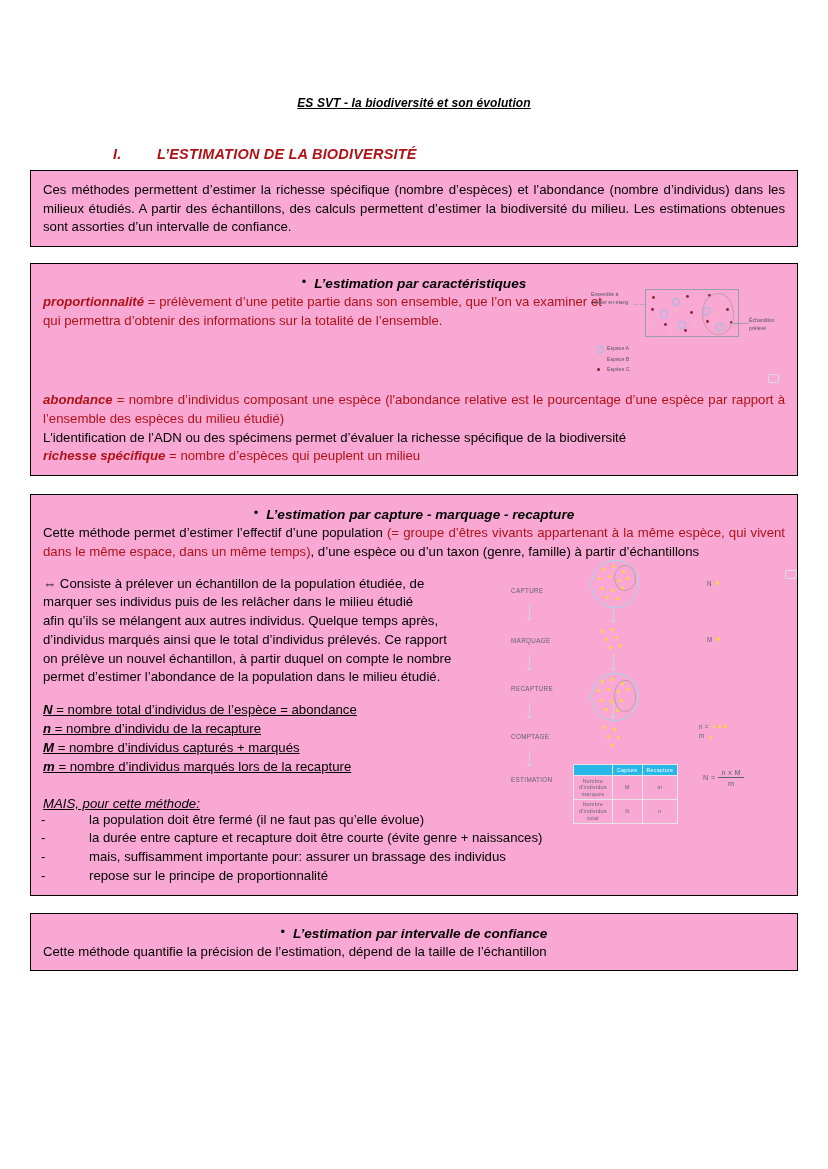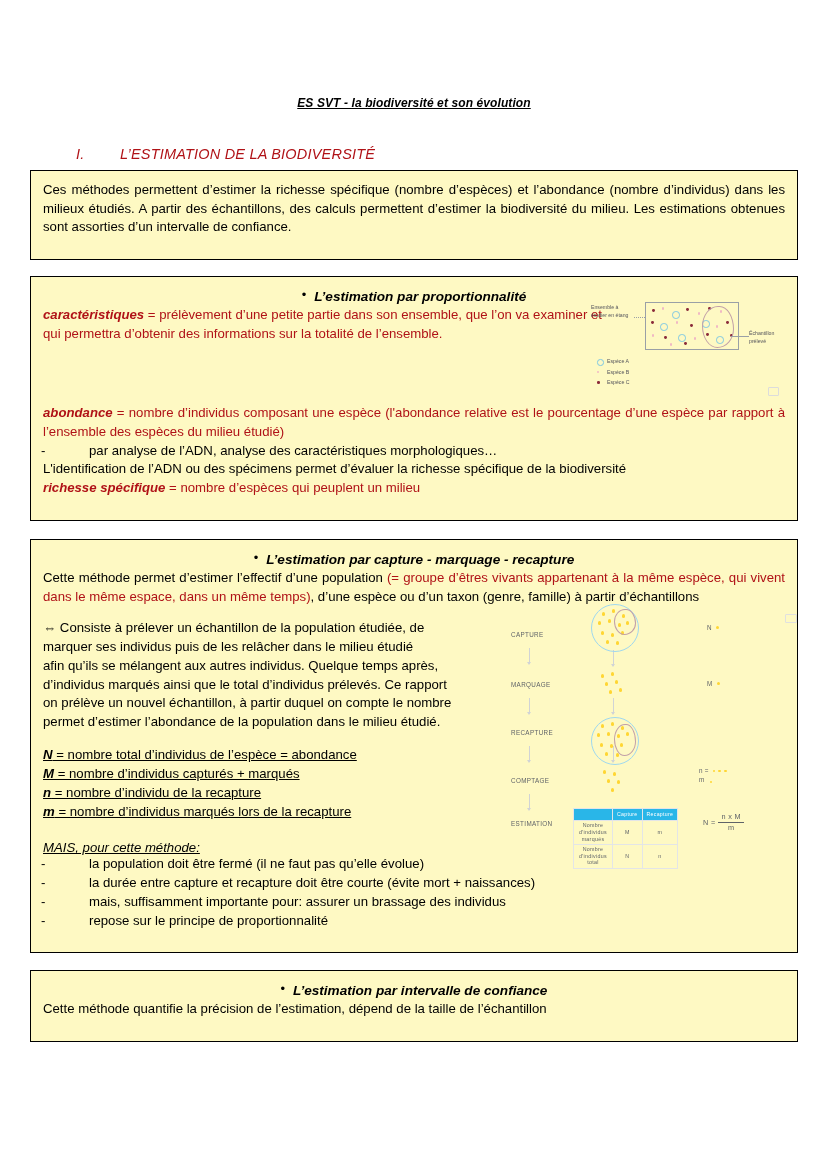--- a/index.html
+++ b/index.html
@@ -26,37 +26,37 @@
     text-align: center;
     font-weight: bold;
     font-style: italic;
     font-size: 12px;
     text-decoration: underline;
     margin: 96px 0 0 0;
     letter-spacing: 0.1px;
   }
   .section-heading {
     color: #B01217;
-    font-weight: normal;
+    font-weight: bold;
     font-style: italic;
     font-size: 14.5px;
     margin: 36px 0 0 0;
-    padding-left: 76px;
+    padding-left: 113px;
     letter-spacing: 0.2px;
   }
   .section-heading .numeral {
     display: inline-block;
     width: 44px;
   }
   .box {
     border: 1.3px solid #000000;
     box-sizing: border-box;
     margin: 0 30px;
-    padding: 10px 12px 22px 12px;
-    background: #fef9c3;
+    padding: 10px 12px 9px 12px;
+    background: #f9a8d4;
   }
   .box.b1 { margin-top: 8px; }
   .box.b2 { margin-top: 16px; }
   .box.b3 { margin-top: 18px; }
   .box.b4 { margin-top: 17px; }
 
   p, .line {
     margin: 0;
     font-size: 13.2px;
     line-height: 1.42;
@@ -338,21 +338,21 @@
   <div class="section-heading">
     <span class="numeral">I.</span><span>L’ESTIMATION DE LA BIODIVERSITÉ</span>
   </div>
 
   <div class="box b1">
     <p class="just">Ces méthodes permettent d’estimer la richesse spécifique (nombre d’espèces) et l’abondance (nombre d’individus) dans les milieux étudiés. A partir des échantillons, des calculs permettent d’estimer la biodiversité du milieu. Les estimations obtenues sont assorties d’un intervalle de confiance.</p>
   </div>
 
   <div class="box b2">
     <div class="bullet-head">
-      <span class="dot">•</span><span>L’estimation par proportionnalité</span>
+      <span class="dot">•</span><span>L’estimation par caractéristiques</span>
     </div>
 
 
     <div class="ech-wrap">
       <div class="ech-fig">
         <div class="ech-label-left">Ensemble à étudier en étang</div>
         <div class="ech-lead"></div>
         <div class="ech-rect">
           <span class="dotC" style="left:6px;top:6px;"></span>
           <span class="dotB" style="left:16px;top:4px;"></span>
@@ -383,31 +383,28 @@
         <div class="ech-label-right">Échantillon prélevé</div>
         <div class="ech-legend">
           <div><span class="lg-mark lg-a"></span><span>Espèce A</span></div>
           <div><span class="lg-mark lg-b"></span><span>Espèce B</span></div>
           <div><span class="lg-mark lg-c"></span><span>Espèce C</span></div>
         </div>
         <div class="ech-wm"></div>
       </div>
 
       <p class="red" style="max-width:565px;">
-        <span class="kw">caractéristiques</span><span> = prélèvement d’une petite partie dans son ensemble, que l’on va examiner et qui permettra d’obtenir des informations sur la totalité de l’ensemble.</span>
+        <span class="kw">proportionnalité</span><span> = prélèvement d’une petite partie dans son ensemble, que l’on va examiner et qui permettra d’obtenir des informations sur la totalité de l’ensemble.</span>
       </p>
     </div>
 
     <p class="red just">
       <span class="kw">abondance</span><span> = nombre d’individus composant une espèce (l'abondance relative est le pourcentage d’une espèce par rapport à l’ensemble des espèces du milieu étudié)</span>
     </p>
 
-    <div class="hang">
-      <span class="dash">-</span><span>par analyse de l’ADN, analyse des caractéristiques morphologiques…</span>
-    </div>
 
     <p class="line">L'identification de l’ADN ou des spécimens permet d’évaluer la richesse spécifique de la biodiversité</p>
 
     <p class="red">
       <span class="kw">richesse spécifique</span><span> = nombre d’espèces qui peuplent un milieu</span>
     </p>
   </div>
 
   <div class="box b3">
     <div class="bullet-head">
@@ -423,22 +420,22 @@
         <div class="blank"></div>
         <p class="line">⇔ Consiste à prélever un échantillon de la population étudiée, de</p>
         <p class="line">marquer ses individus puis de les relâcher dans le milieu étudié</p>
         <p class="line">afin qu’ils se mélangent aux autres individus. Quelque temps après,</p>
         <p class="line">d’individus marqués ainsi que le total d’individus prélevés. Ce rapport</p>
         <p class="line">on prélève un nouvel échantillon, à partir duquel on compte le nombre</p>
         <p class="line">permet d’estimer l’abondance de la population dans le milieu étudié.</p>
         <div class="blank"></div>
         <div class="defs">
           <div class="line"><b>N</b><span> = nombre total d’individus de l’espèce = abondance</span></div>
+          <div class="line"><b>n</b><span> = nombre d’individu de la recapture</span></div>
           <div class="line"><b>M</b><span> = nombre d’individus capturés + marqués</span></div>
-          <div class="line"><b>n</b><span> = nombre d’individu de la recapture</span></div>
           <div class="line"><b>m</b><span> = nombre d’individus marqués lors de la recapture</span></div>
         </div>
       </div>
 
       <div class="cmr-right">
         <div class="cmr-fig">
           <div class="cmr-wm"></div>
 
           <div class="stage s-cap">CAPTURE</div>
           <div class="stage s-mar">MARQUAGE</div>
@@ -537,21 +534,21 @@
               <span class="num">n x M</span>
               <span class="den">m</span>
             </span>
           </div>
         </div>
       </div>
     </div>
 
     <div class="underline-title">MAIS, pour cette méthode:</div>
     <div class="hang"><span class="dash">-</span><span>la population doit être fermé (il ne faut pas qu’elle évolue)</span></div>
-    <div class="hang"><span class="dash">-</span><span>la durée entre capture et recapture doit être courte (évite mort + naissances)</span></div>
+    <div class="hang"><span class="dash">-</span><span>la durée entre capture et recapture doit être courte (évite genre + naissances)</span></div>
     <div class="hang"><span class="dash">-</span><span>mais, suffisamment importante pour: assurer un brassage des individus</span></div>
     <div class="hang"><span class="dash">-</span><span>repose sur le principe de proportionnalité</span></div>
   </div>
 
   <div class="box b4">
     <div class="bullet-head">
       <span class="dot">•</span><span>L’estimation par intervalle de confiance</span>
     </div>
     <p class="line">Cette méthode quantifie la précision de l’estimation, dépend de la taille de l’échantillon</p>
   </div>

